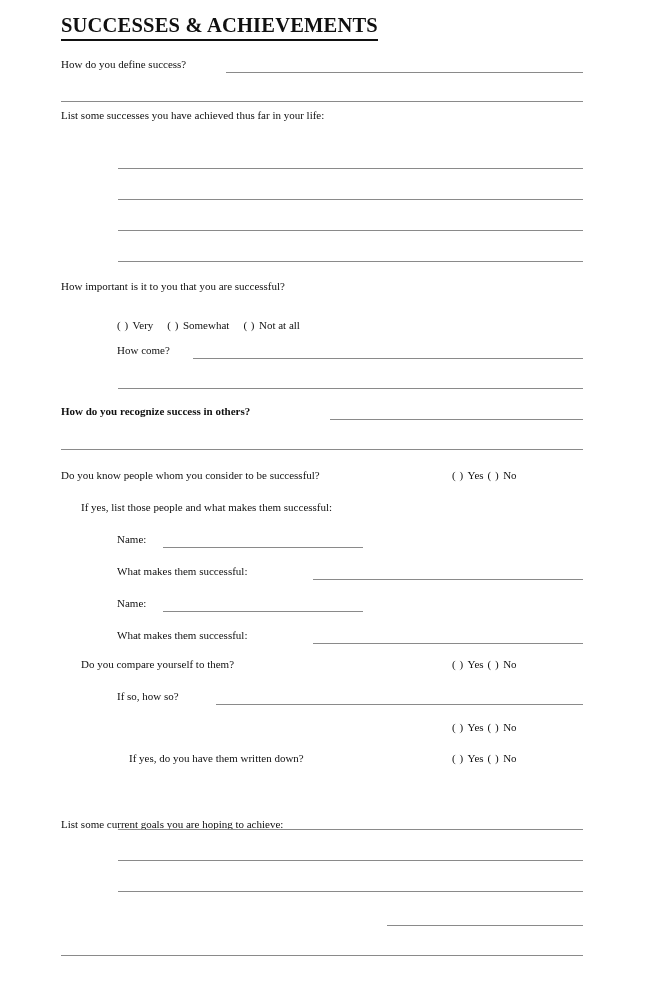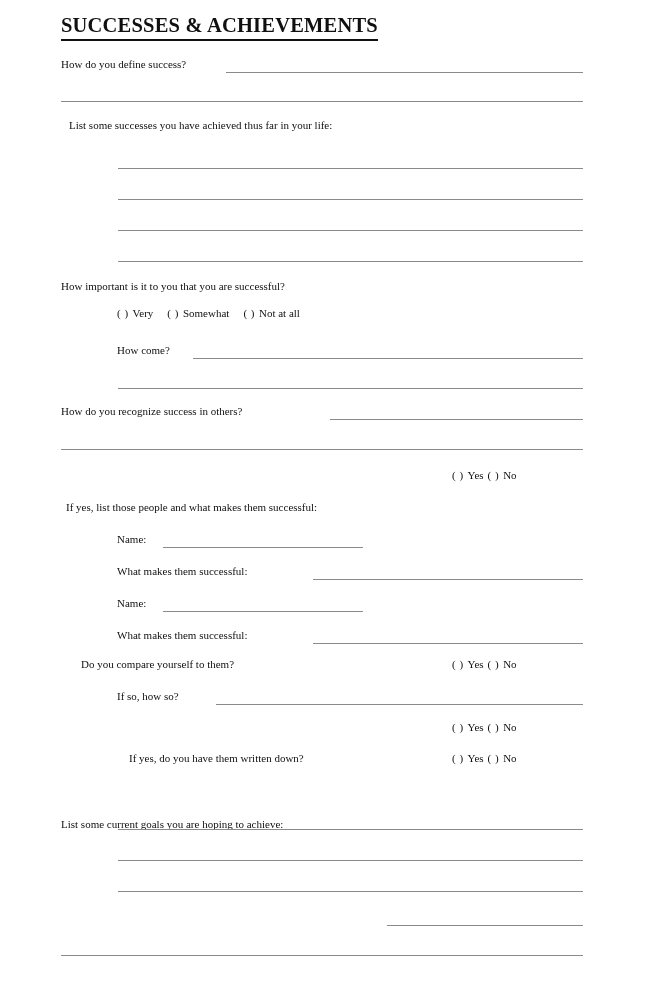--- a/index.html
+++ b/index.html
@@ -67,45 +67,46 @@
 <body>
 
 <div class="page">
 
   <div class="doc-title">SUCCESSES &amp; ACHIEVEMENTS</div>
 
   <div class="row" style="left:61px; top:55px;">How do you define success?</div>
   <div class="inline-rule" style="left:226px; top:72px; width:357px;"></div>
   <div class="rule" style="left:61px; top:101px; width:522px;"></div>
 
-  <div class="row" style="left:61px; top:116px;margin-left:8px;">List some successes you have achieved thus far in your life:</div>
+  <div class="row" style="left:61px; top:106px;">List some successes you have achieved thus far in your life:</div>
   <div class="rule" style="left:118px; top:168px; width:465px;"></div>
   <div class="rule" style="left:118px; top:199px; width:465px;"></div>
   <div class="rule" style="left:118px; top:230px; width:465px;"></div>
   <div class="rule" style="left:118px; top:261px; width:465px;"></div>
 
   <div class="row" style="left:61px; top:277px;">How important is it to you that you are successful?</div>
 
-  <div class="row" style="left:117px; top:304px;">
+  <div class="row" style="left:117px; top:316px;">
     <span class="opt"><span class="paren">( )</span><span class="gap-xs"></span><span>Very</span></span><span class="gap-sm"></span><span class="opt"><span class="paren">( )</span><span class="gap-xs"></span><span>Somewhat</span></span><span class="gap-sm"></span><span class="opt"><span class="paren">( )</span><span class="gap-xs"></span><span>Not at all</span></span>
   </div>
 
   <div class="row" style="left:117px; top:341px;">How come?</div>
   <div class="inline-rule" style="left:193px; top:358px; width:390px;"></div>
   <div class="rule" style="left:118px; top:388px; width:465px;"></div>
 
-  <div class="row" style="left:61px; top:402px;">How do you recognize success in others?</div>
+  <div class="row" style="left:61px; top:402px;font-weight:bold;">How do you recognize success in others?</div>
   <div class="inline-rule" style="left:330px; top:419px; width:253px;"></div>
   <div class="rule" style="left:61px; top:449px; width:522px;"></div>
 
+  <div class="row" style="left:61px; top:466px;">Do you know people whom you consider to be successful?</div>
   <div class="row" style="left:452px; top:466px;">
     <span class="opt"><span class="paren">( )</span><span class="gap-xs"></span><span>Yes</span></span><span class="gap-xs"></span><span class="opt"><span class="paren">( )</span><span class="gap-xs"></span><span>No</span></span>
   </div>
 
-  <div class="row" style="left:66px; top:498px;">If yes, list those people and what makes them successful:</div>
+  <div class="row" style="left:81px; top:498px;">If yes, list those people and what makes them successful:</div>
 
   <div class="row" style="left:117px; top:530px;">Name:</div>
   <div class="inline-rule" style="left:163px; top:547px; width:200px;"></div>
 
   <div class="row" style="left:117px; top:562px;">What makes them successful:</div>
   <div class="inline-rule" style="left:313px; top:579px; width:270px;"></div>
 
   <div class="row" style="left:117px; top:594px;">Name:</div>
   <div class="inline-rule" style="left:163px; top:611px; width:200px;"></div>
 

